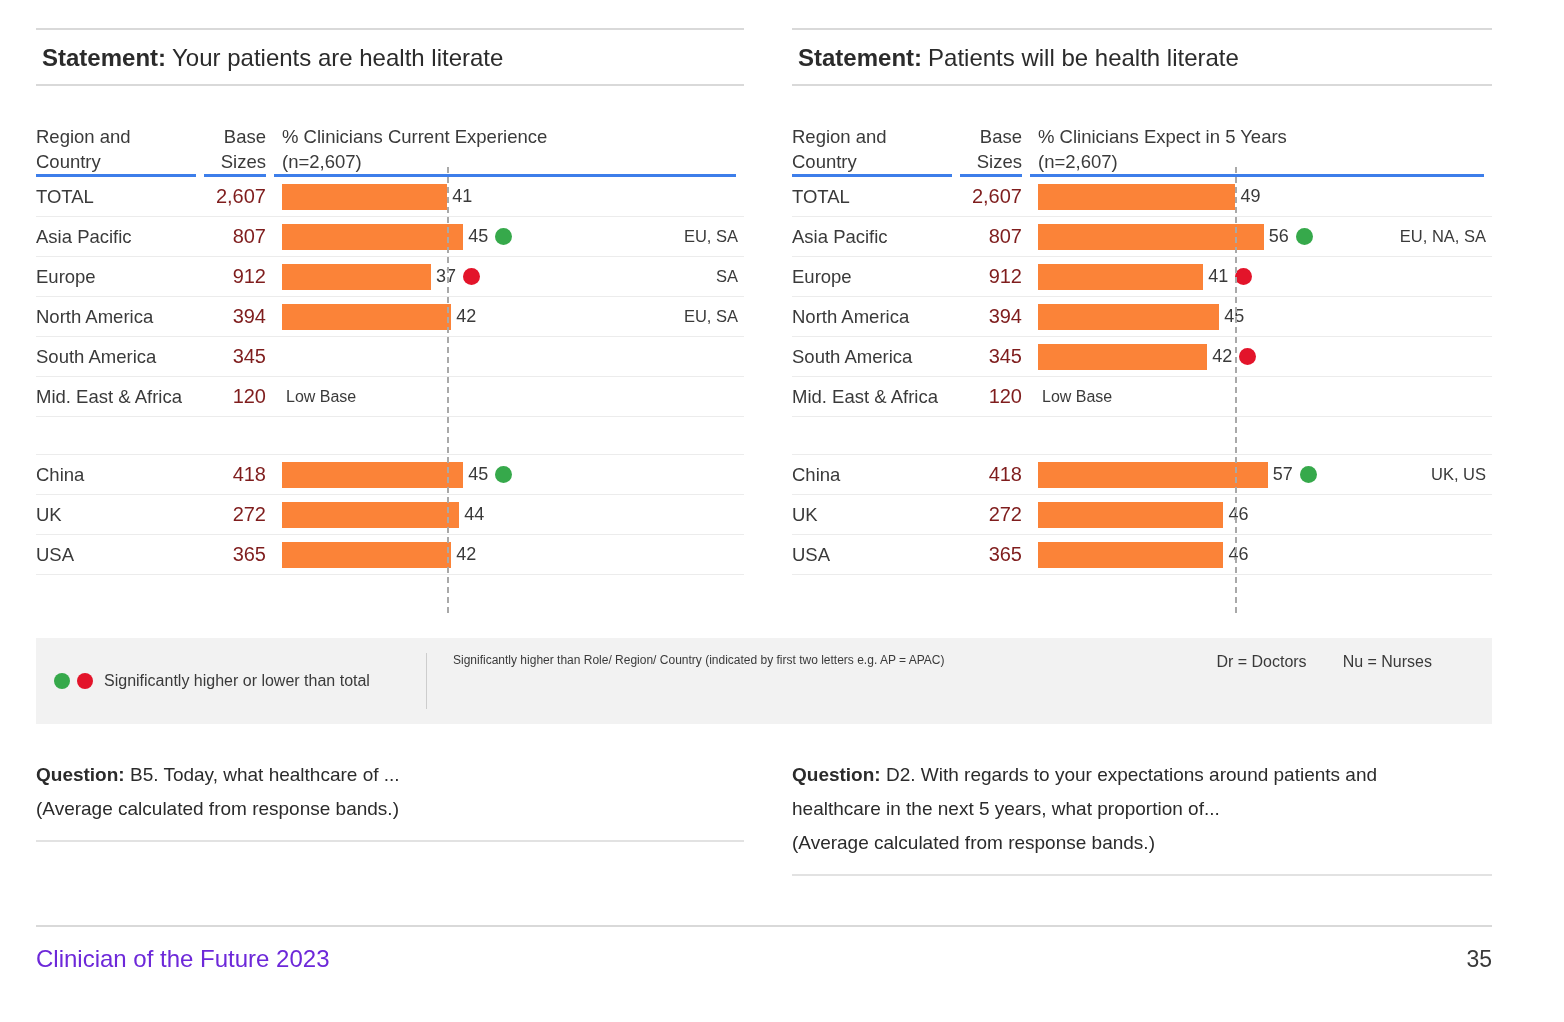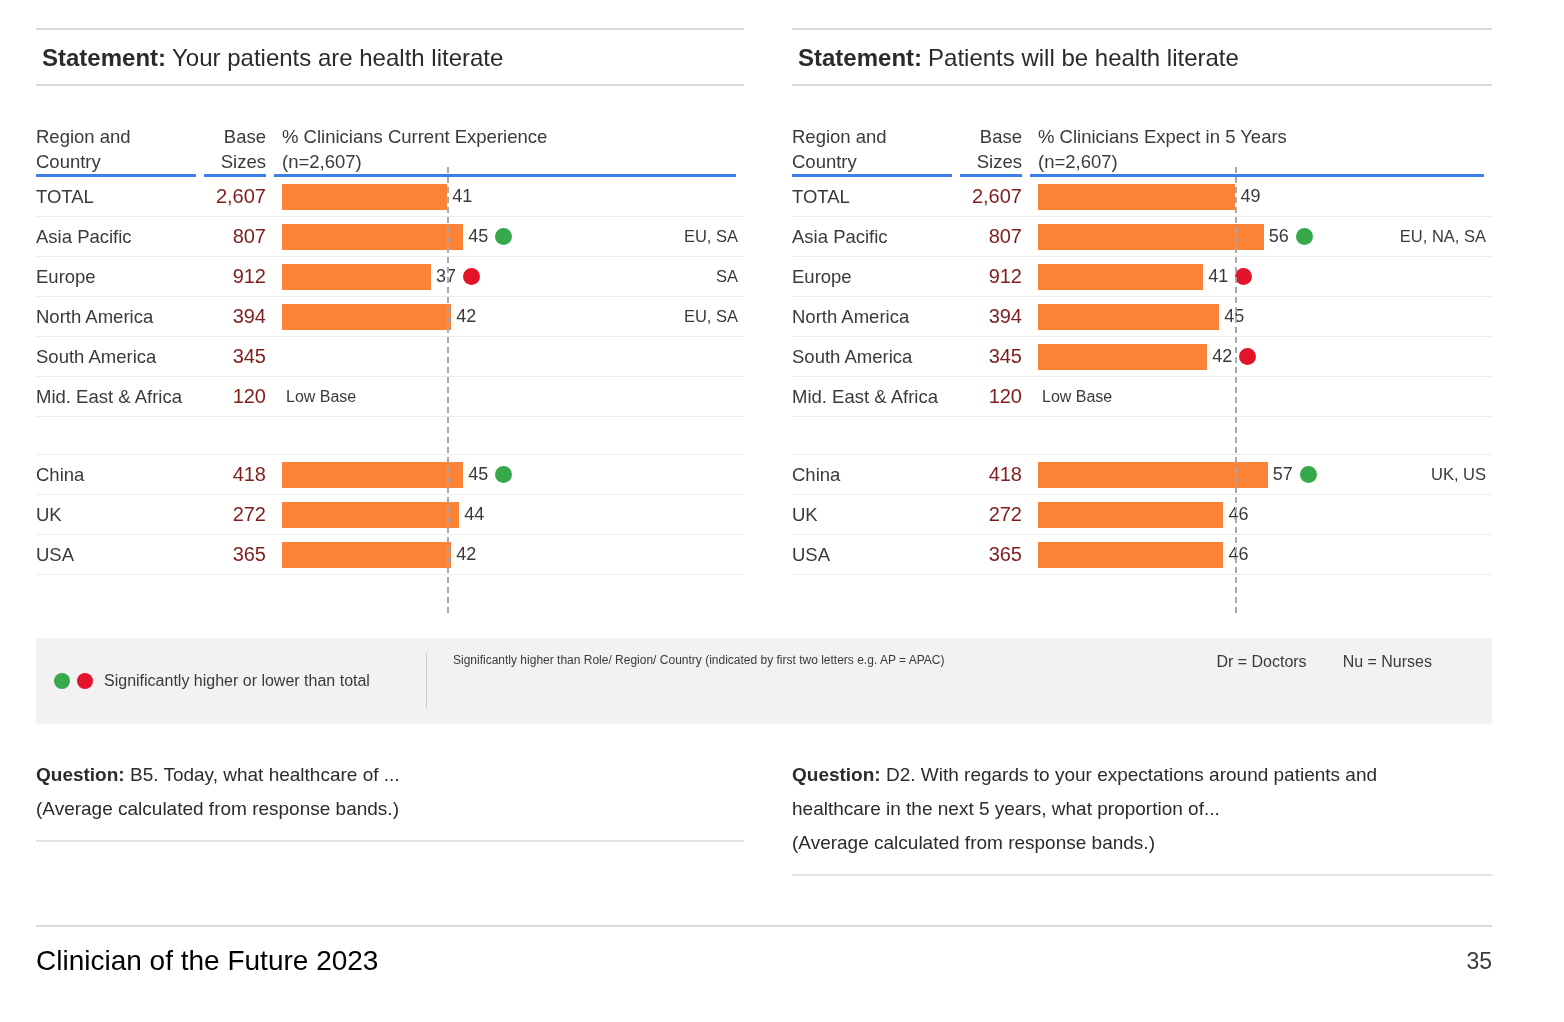--- a/index.html
+++ b/index.html
@@ -175,21 +175,21 @@
 
   
   .footer-rule {
     position: absolute; left: 36px; top: 925px;
     width: 1456px; height: 2px; background: #d9d9d9;
   }
   .footer {
     position: absolute; left: 36px; top: 945px; width: 1456px;
     display: flex; align-items: center; justify-content: space-between;
   }
-  .footer .brand { font-size: 28px; color: #000000; }
+  .footer .brand { font-size: 24px; color: #6d28d9; }
   .footer .pageno { font-size: 23px; color: #3a3a3a; }
 </style>
 </head>
 <body>
 
 <div class="slide">
 
   <div class="panel left">
     <div class="stmt-rule-top"></div>
     <div class="statement">

